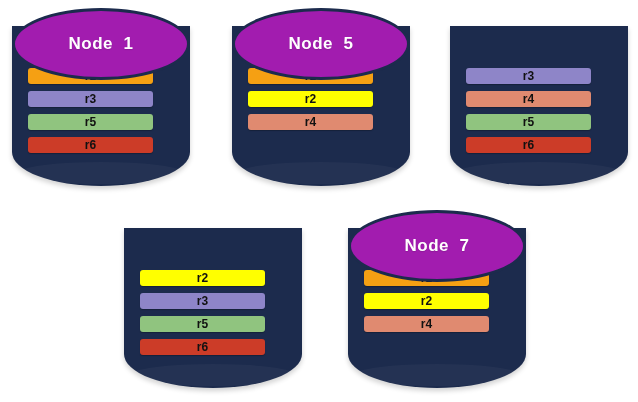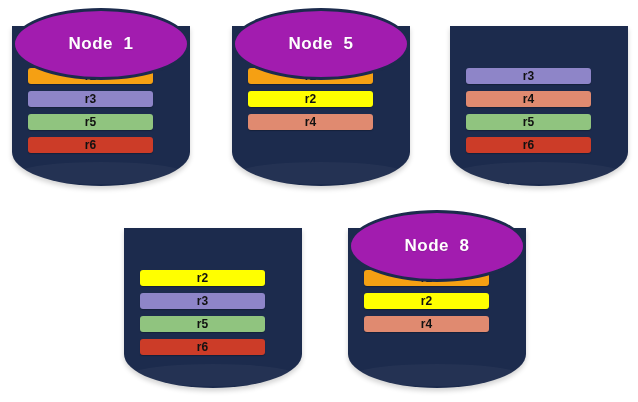--- a/index.html
+++ b/index.html
@@ -158,16 +158,16 @@
     <div class="node" style="left: 348px; top: 210px;">
       <div class="node-body">
         <div class="node-bottom-sheen"></div>
       </div>
       <div class="replicas">
         <div class="replica" style="background: rgb(245, 160, 19);">r1</div>
         <div class="replica" style="background: rgb(255, 255, 0);">r2</div>
         <div class="replica" style="background: rgb(224, 138, 112);">r4</div>
       </div>
       <div class="node-top">
-        <span class="node-title">Node  8</span>
+        <span class="node-title">Node  7</span>
       </div>
     </div>
   </div>
 
 </body></html>

